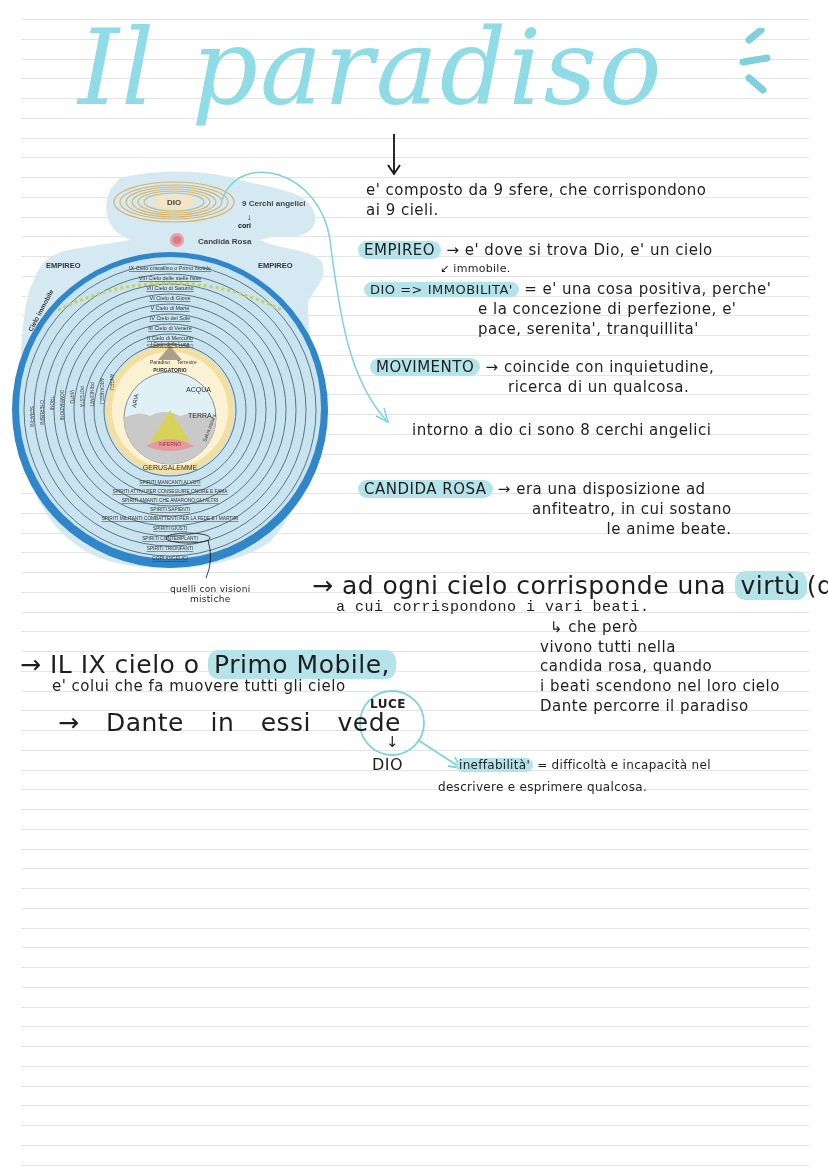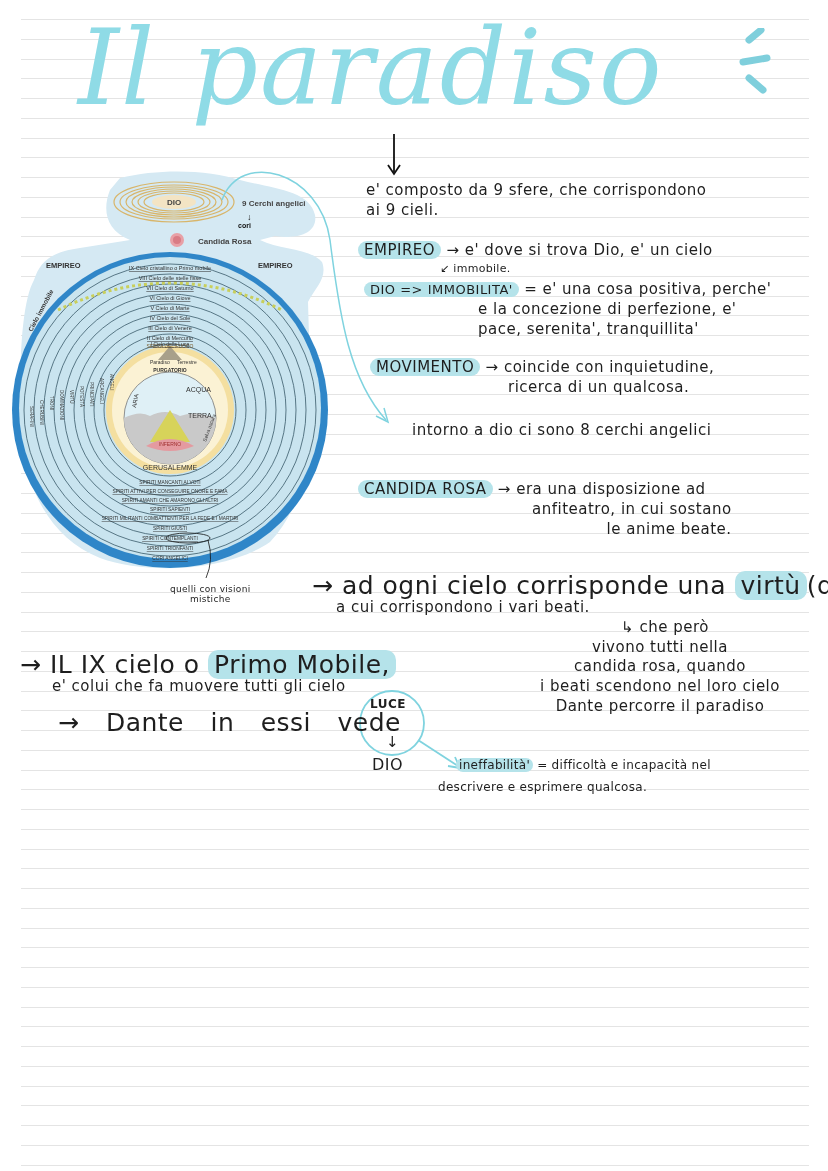--- a/index.html
+++ b/index.html
@@ -247,23 +247,23 @@
 </div>
 <div class="note" style="left:532px;top:500px;text-align:right;">
   <div>anfiteatro, in cui sostano</div>
   <div>le anime beate.</div>
 </div>
 
 <div class="note big" style="left:312px;top:576px;">
   <span>→ ad ogni cielo corrisponde una</span>
   <span class="hl">virtù</span><span>(qualità).</span>
 </div>
-<div class="note" style="left:336px;top:598px;">a cui corrispondono i vari beati.</div>
-
-<div class="note" style="left:520px;top:618px;text-align:center;width:280px;">
+<div class="note" style="left:336px;top:598px;font-family:Liberation Mono, monospace;">a cui corrispondono i vari beati.</div>
+
+<div class="note" style="left:540px;top:618px;width:280px;">
   <div style="padding-left:10px">↳ che però</div>
   <div>vivono tutti nella</div>
   <div>candida rosa, quando</div>
   <div>i beati scendono nel loro cielo</div>
   <div>Dante percorre il paradiso</div>
 </div>
 
 <div class="note big" style="left:20px;top:655px;">
   <span>→ IL IX cielo o</span>
   <span class="hl">Primo Mobile,</span>

